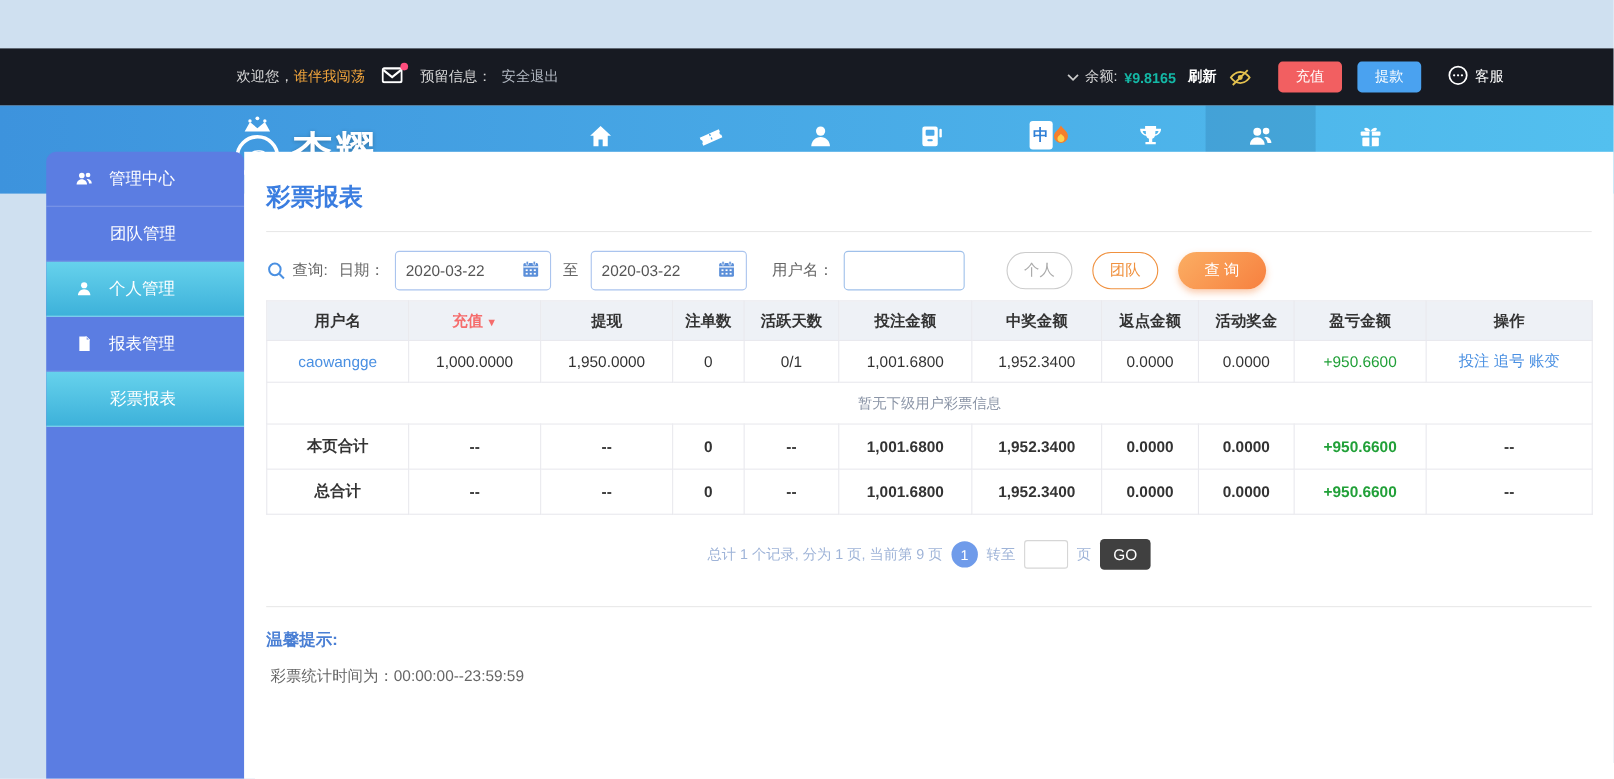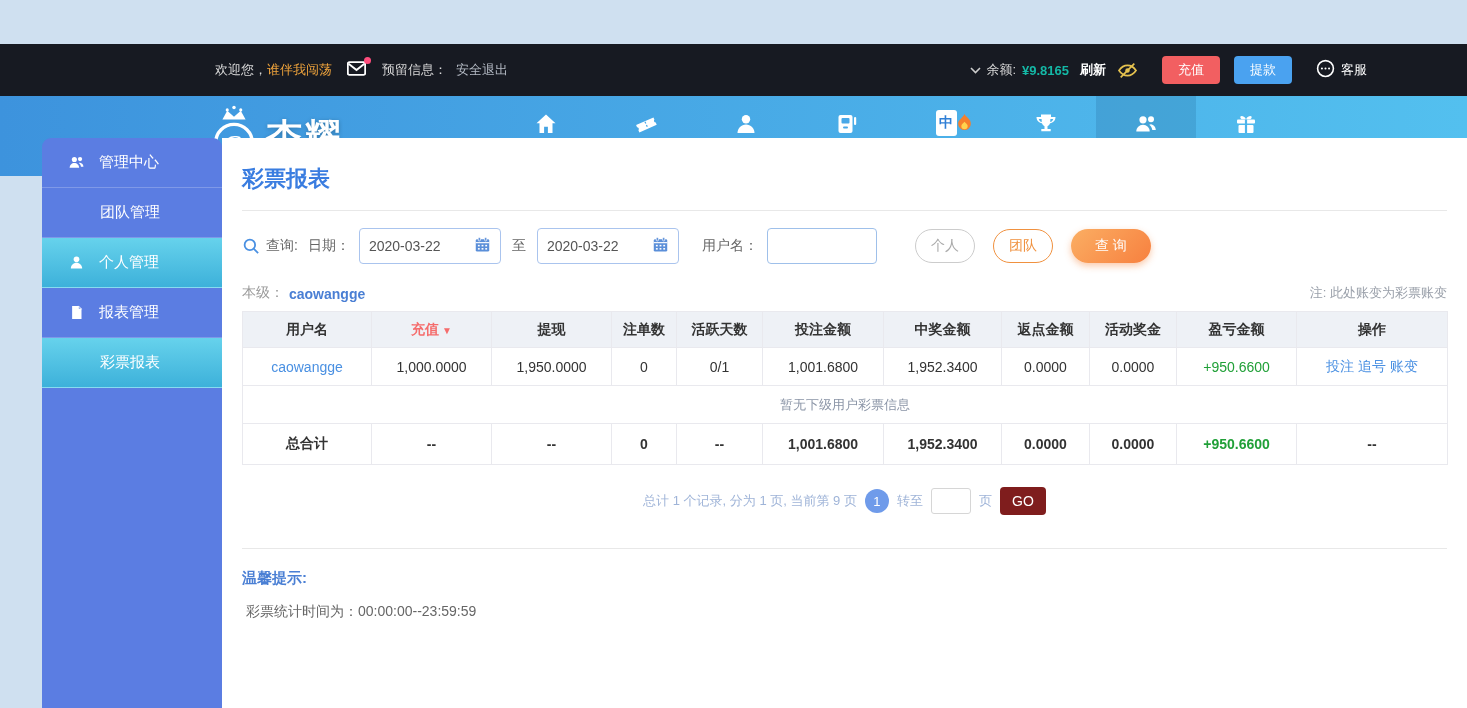--- a/index.html
+++ b/index.html
@@ -74,21 +74,21 @@
   .th-recharge { color:#f56c6c; }
   .sort-arrow { font-size:10px; margin-left:3px; }
   .link { color:#4a90e2; cursor:pointer; text-decoration:none; }
   .green { color:#21a038; }
   .empty-cell { height:86px; color:#8a94a6; font-size:13px; }
   .total-row td { height:41px; font-weight:bold; }
   .pagination { margin-top:22px; display:flex; align-items:center; justify-content:center; color:#9fb4d8; font-size:13px; }
   .pagination > * { margin:0 4px; }
   .page-circle { width:24px; height:24px; border-radius:50%; background:#6f9bea; color:#fff; display:inline-flex; align-items:center; justify-content:center; font-size:13px; cursor:pointer; }
   .goto-input { width:40px; height:26px; border:1px solid #d6d6d6; border-radius:3px; outline:none; text-align:center; }
-  .go-btn { width:46px; height:28px; background:#7f1d1d; color:#fff; border:none; border-radius:4px; font-size:14px; cursor:pointer; }
+  .go-btn { width:46px; height:28px; background:#404040; color:#fff; border:none; border-radius:4px; font-size:14px; cursor:pointer; }
   .divider2 { border-bottom:1px solid #e8e8e8; margin-top:33px; }
   .tips-title { color:#4a7fd4; font-weight:bold; font-size:15px; margin-top:20px; }
   .tips-content { color:#666; font-size:14px; margin-top:15px; padding-left:4px; }
 </style>
 </head>
 <body>
 
 <div class="topbar">
   <div class="tb-left">
     <span>欢迎您，</span>
@@ -310,25 +310,20 @@
             <rect x="15.9" y="17" width="2.6" height="2.2" fill="#fff"></rect>
           </svg></span>
     </span>
     <span class="user-label">用户名：</span>
     <input class="input-user" type="text" value="" style="">
     <span class="pill pill-personal">个人</span>
     <span class="pill pill-team">团队</span>
     <span class="pill pill-search">查 询</span>
   </div>
 
-  <div class="level-row">
-    <span class="level-label">本级：</span>
-    <span class="level-user">caowangge</span>
-    <span class="note">注: 此处账变为彩票账变</span>
-  </div>
 
   <table class="report">
     <colgroup>
       <col style="width:129px">
         <col style="width:120px">
         <col style="width:120px">
         <col style="width:65px">
       <col style="width:86px">
         <col style="width:121px">
         <col style="width:118px">
@@ -367,20 +362,33 @@
         <td>
           <span class="link">投注</span>
           <span class="link">追号</span>
           <span class="link">账变</span>
         </td>
       </tr>
       <tr>
         <td colspan="11" class="empty-cell">暂无下级用户彩票信息</td>
       </tr>
       <tr class="total-row">
+        <td>本页合计</td>
+        <td>--</td>
+        <td>--</td>
+        <td>0</td>
+        <td>--</td>
+        <td>1,001.6800</td>
+        <td>1,952.3400</td>
+        <td>0.0000</td>
+        <td>0.0000</td>
+        <td class="green">+950.6600</td>
+        <td>--</td>
+      </tr>
+      <tr class="total-row">
         <td>总合计</td>
         <td>--</td>
         <td>--</td>
         <td>0</td>
         <td>--</td>
         <td>1,001.6800</td>
         <td>1,952.3400</td>
         <td>0.0000</td>
         <td>0.0000</td>
         <td class="green">+950.6600</td>

